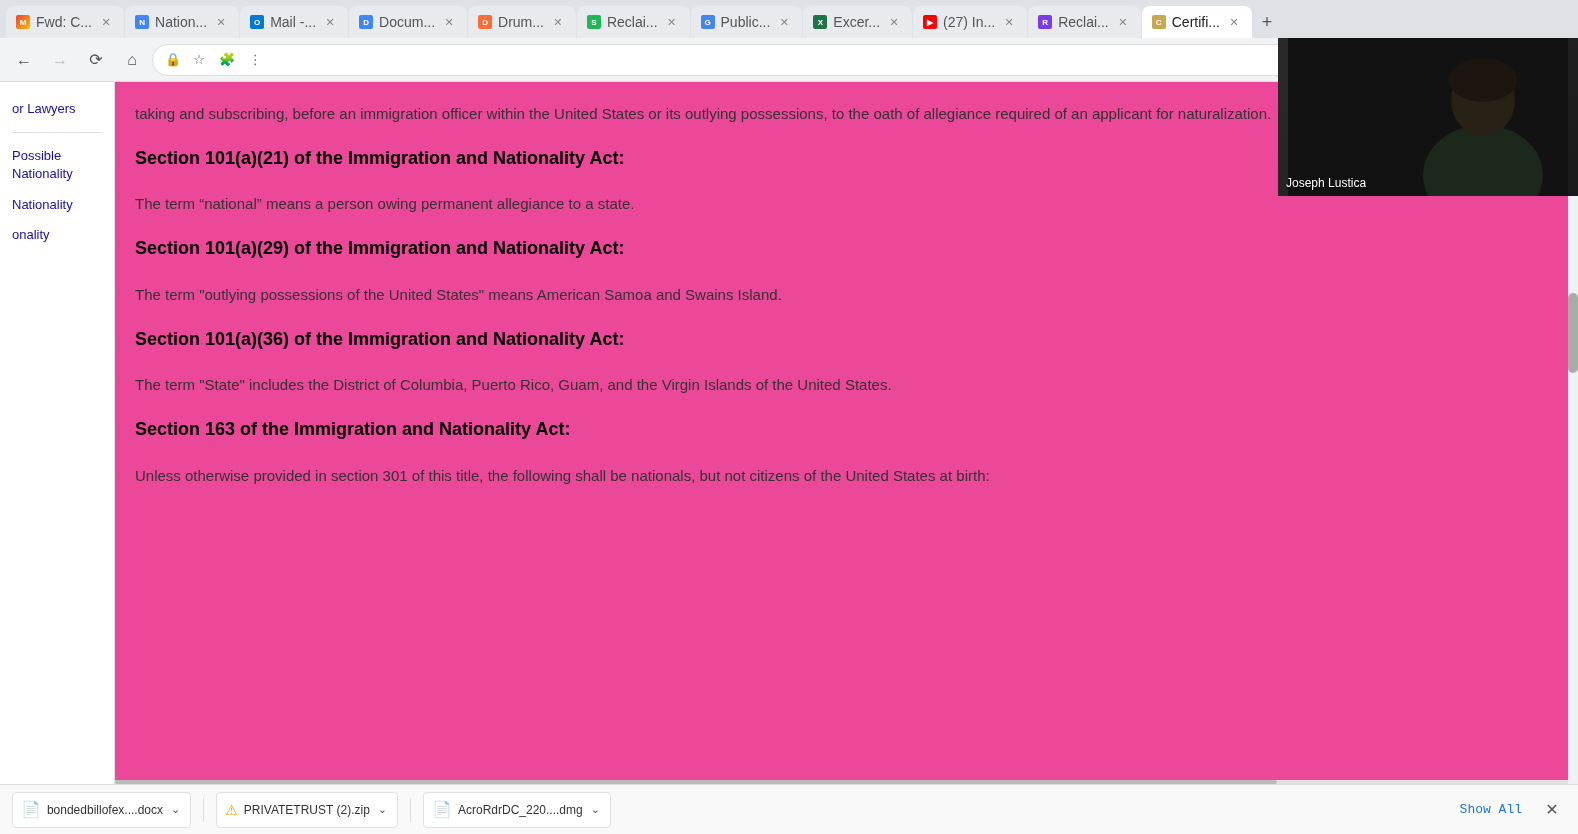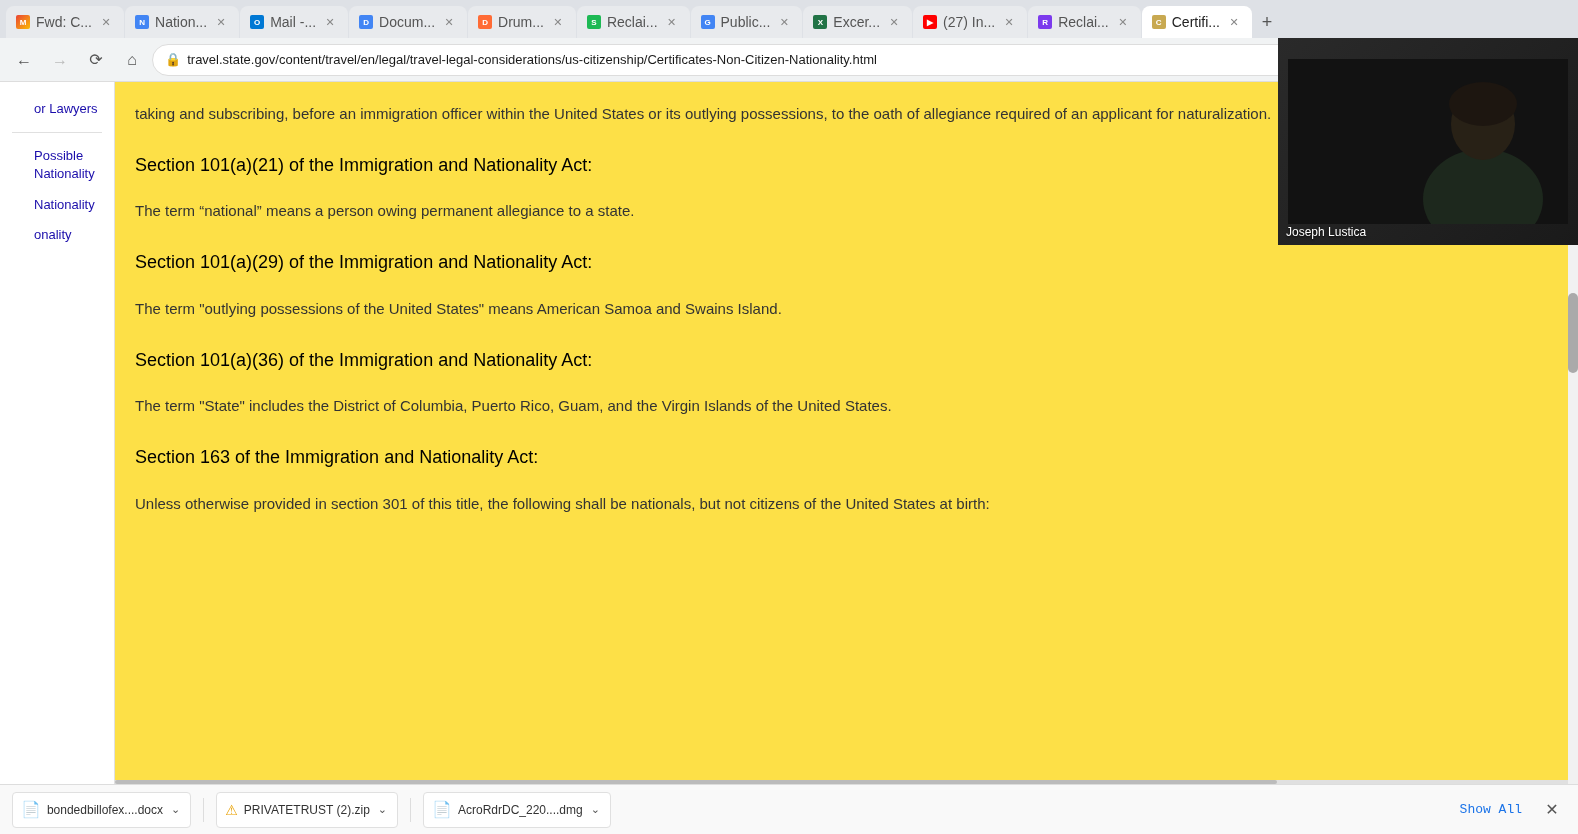--- a/index.html
+++ b/index.html
@@ -109,49 +109,48 @@
       padding: 12px 0;
       background: #fff;
       overflow: hidden;
     }
     .sidebar-item {
       padding: 6px 12px;
       font-size: 13px;
       color: #1a0dab;
       cursor: pointer;
       line-height: 1.4;
-      margin-left: 22px;
     }
     .sidebar-divider {
       border: none;
       border-top: 1px solid #e0e0e0;
       margin: 8px 12px;
     }
 
     
     .content-area {
       flex: 1;
       overflow-y: auto;
       padding: 20px 40px 20px 20px;
-      background: #fde047;
+      background: #ec4899;
       position: relative;
     }
 
     .content-intro {
       font-size: 15px;
       color: #333;
       line-height: 1.6;
       margin-bottom: 20px;
     }
 
     .section-heading {
       font-size: 18px;
-      font-weight: 400;
+      font-weight: 700;
       color: #000;
-      margin: 28px 0 12px 0;
+      margin: 21px 0 12px 0;
       line-height: 1.3;
     }
 
     .section-body {
       font-size: 15px;
       color: #333;
       line-height: 1.6;
       margin-bottom: 8px;
       margin-top: 22px;
     }
@@ -174,21 +173,21 @@
       background: #aaa;
       border-radius: 5px;
     }
 
     
     .webcam-overlay {
       position: absolute;
       top: 38px;
       right: 0;
       width: 300px;
-      height: 207px;
+      height: 158px;
       background: #84cc16;
       overflow: hidden;
       z-index: 10;
     }
     .webcam-person {
       width: 100%;
       height: 100%;
       background: linear-gradient(135deg, #2a2a2a 0%, #1a1a1a 100%);
       display: flex;
       align-items: center;
@@ -342,21 +341,20 @@
 </div>
 
 <div class="toolbar">
   <button class="toolbar-btn">←</button>
   <button class="toolbar-btn disabled">→</button>
   <button class="toolbar-btn">⟳</button>
   <button class="toolbar-btn">⌂</button>
 
   <div class="address-bar">
     <span class="address-lock">🔒</span>
-    <span class="address-text">travel.state.gov/content/travel/en/legal/travel-legal-considerations/us-citizenship/Certificates-Non-Citizen-Nationality.html</span>
     <div class="address-icons">
       <span class="addr-icon-btn">☆</span>
       <span class="addr-icon-btn">🧩</span>
       <span class="addr-icon-btn">⋮</span>
     </div>
   </div>
 
   <button class="toolbar-btn">🧩</button>
   <button class="toolbar-btn">👤</button>
   <div class="update-btn">

